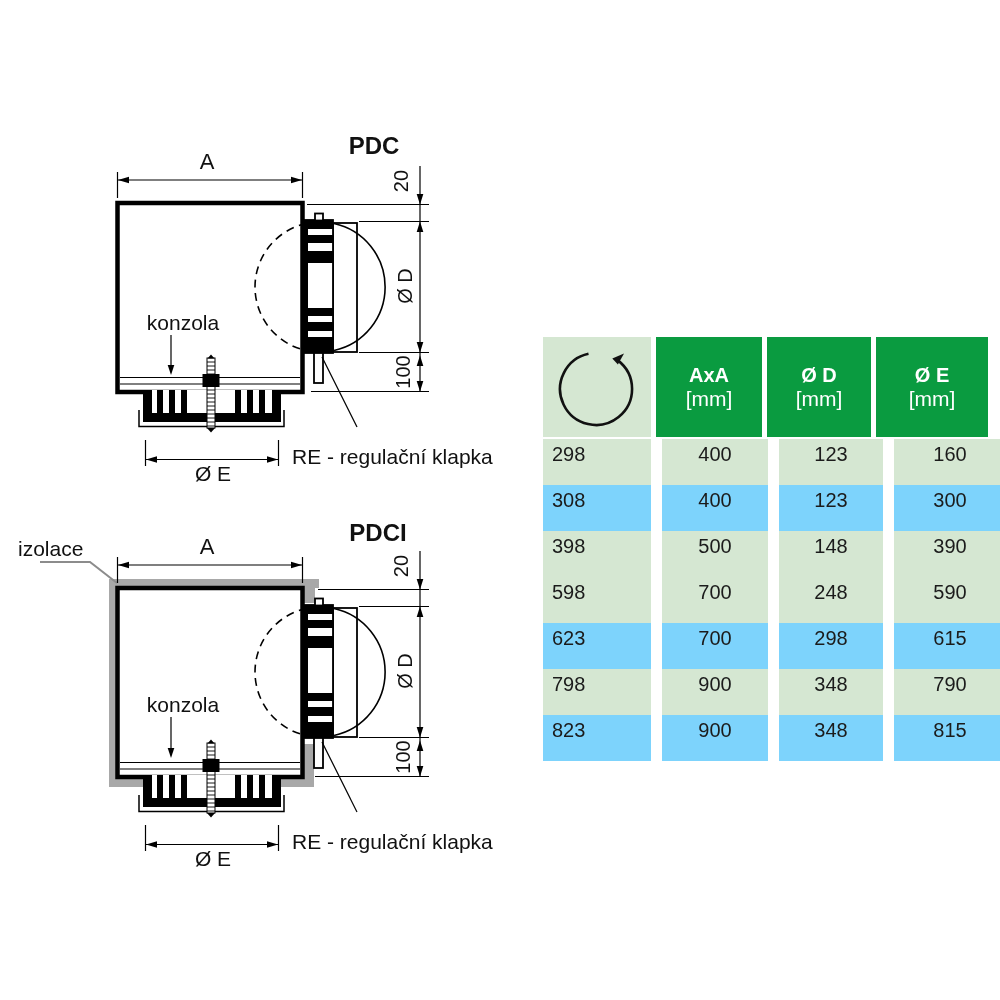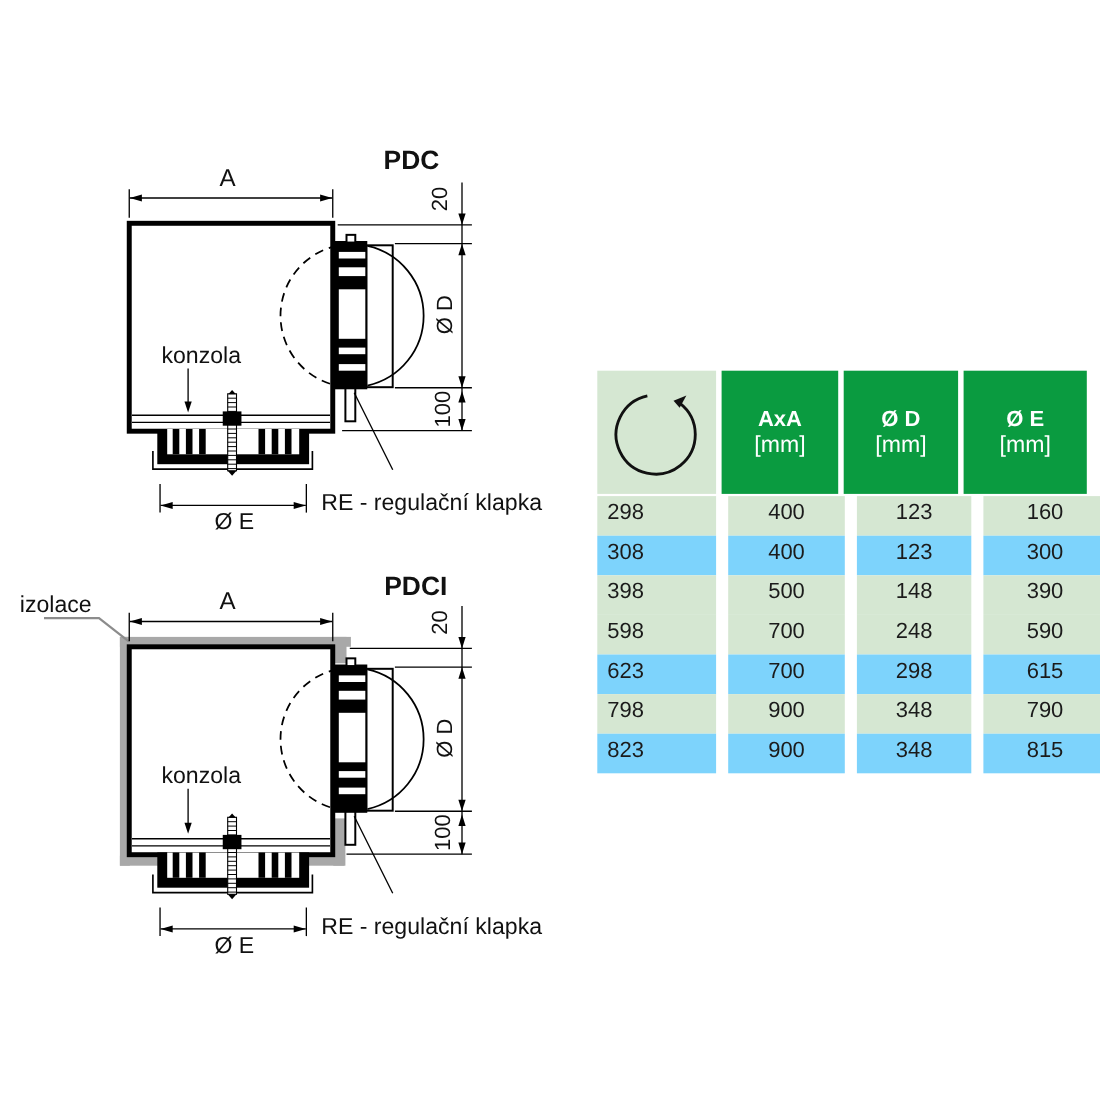--- a/index.html
+++ b/index.html
@@ -23,27 +23,27 @@
   .lbl{font-size:21px;}
   .lbl22{font-size:22px;}
   .t20{font-size:20px;}
   .rot{text-anchor:middle;dominant-baseline:central;}
   .mid{text-anchor:middle;}
   .title{font-size:24px;font-weight:bold;}
 
   
   .dtable{position:absolute;left:543px;top:337px;width:447px;}
   .thead,.trow{display:grid;grid-template-columns:108px 106px 104px 112px;column-gap:5px;}
-  .thead{height:112px;margin-bottom:2px;}
+  .thead{height:100px;margin-bottom:2px;}
   .hcell{background:var(--header-green,#0a9b40);color:#fff;display:flex;
          flex-direction:column;justify-content:center;align-items:center;line-height:24px;}
   .hcell .hl{font-size:20px;font-weight:bold;}
   .hcell .hu{font-size:21px;}
   .hcell.corner{background:var(--row-green,#d5e7d2);}
-  .trow{height:36px;gap:11px;}
+  .trow{height:46px;gap:11px;}
   .cell{font-size:20px;line-height:30px;color:#1b1b1b;text-align:center;background:#7dd3fc;}
   .cell.c0{text-align:left;padding-left:9px;}
   .trow.odd .cell{background:var(--row-green,#d5e7d2);}
   .corner svg{display:block;}
 </style>
 </head>
 <body>
 
 <svg id="diagram-canvas" width="1000" height="1000" viewBox="0 0 1000 1000">
 

